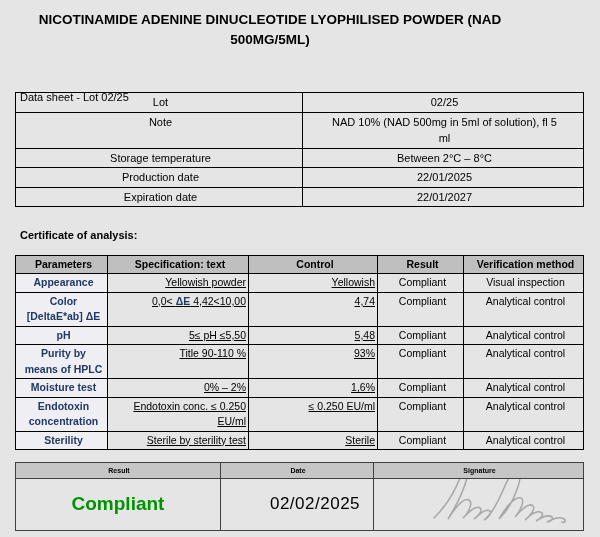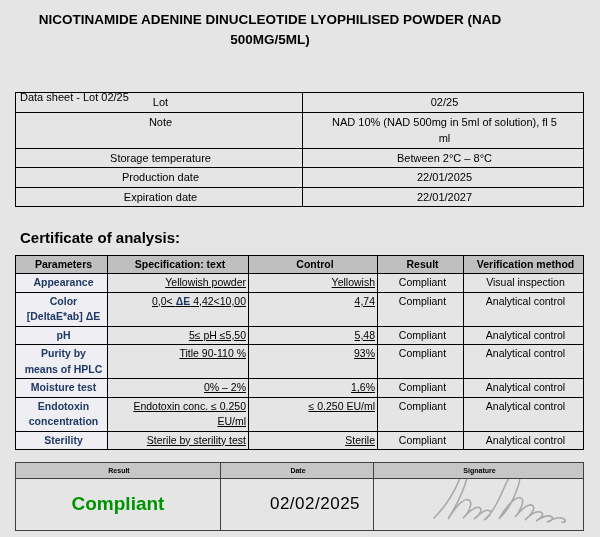--- a/index.html
+++ b/index.html
@@ -22,21 +22,21 @@
 
   table{border-collapse:collapse;table-layout:fixed;}
   td,th{border:1px solid #000;vertical-align:top;font-size:11px;line-height:16.5px;
         padding:1px 4px 1px 7px;text-align:center;font-weight:normal;overflow:hidden;}
 
   .ds-table{position:absolute;top:92px;left:15px;width:568px;}
   .ds-table td{white-space:pre-line;}
   .ds-table tr.r1 td{height:18px;}
   .ds-table tr.r2 td{height:35px;}
 
-  .coa-heading{position:absolute;top:229px;left:20px;font-size:15px;font-weight:bold;}
+  .coa-heading{position:absolute;top:229px;left:20px;font-size:11px;font-weight:bold;}
 
   .coa-table{position:absolute;top:255px;left:15px;width:568px;}
   .coa-table th{background:var(--table-header-bg);font-weight:bold;font-size:10.5px;
                 height:17px;line-height:15px;padding:1px 2px 1px 6px;}
   .coa-table td{font-size:10.5px;line-height:15.5px;padding:1px 2px 1px 6px;}
   .coa-table tr.h17 td{height:17px;margin-top:48px;}
   .coa-table tr.h33 td{height:33px;}
   .coa-table td.param{background:var(--parameter-cell-bg);color:var(--parameter-text);
                       font-weight:bold;white-space:pre-line;}
   .coa-table td.center{text-align:right;white-space:pre-line;padding-left:4px;text-decoration:underline;}

